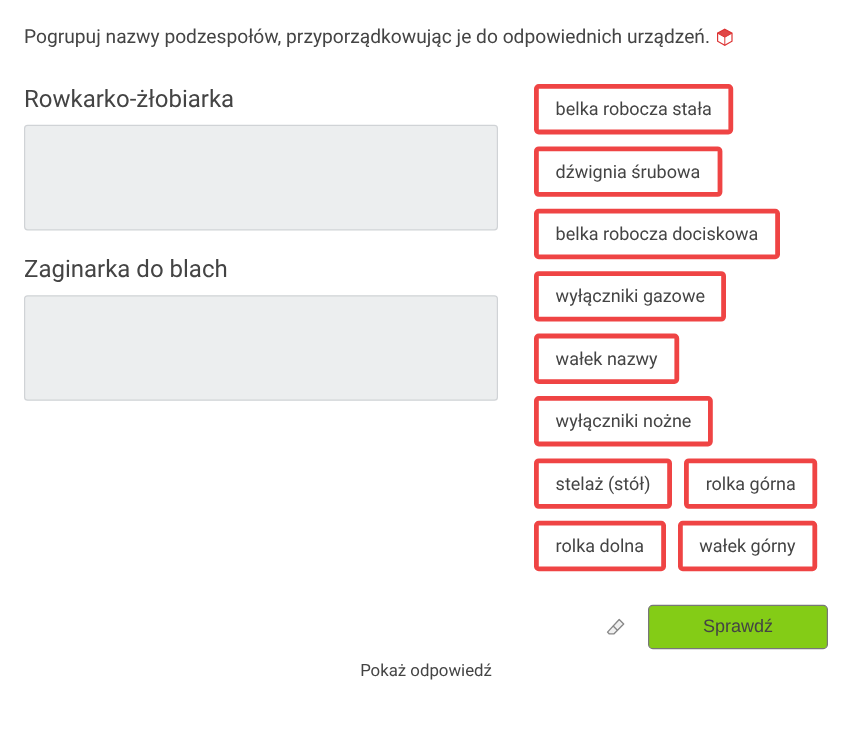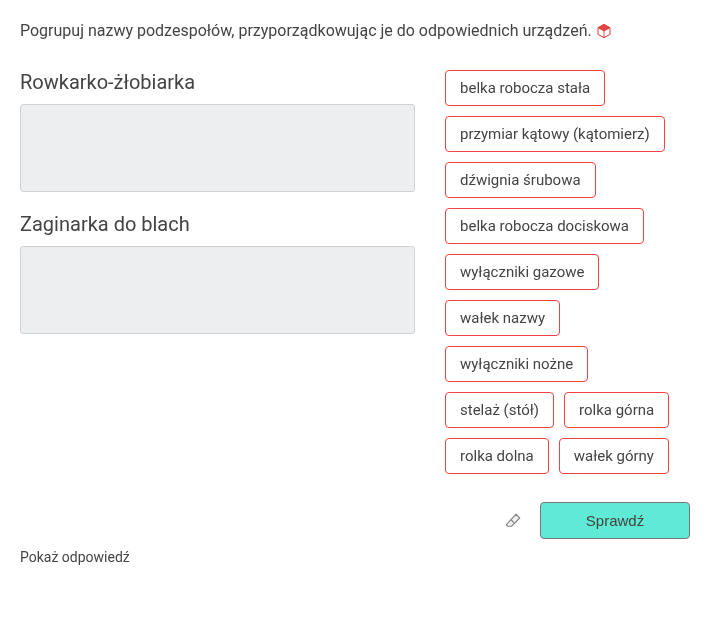--- a/index.html
+++ b/index.html
@@ -45,21 +45,21 @@
       border: 1px solid #d0d3d6;
       border-radius: 3px;
       min-height: 88px;
     }
     .tags {
       display: flex;
       flex-wrap: wrap;
       gap: 10px;
     }
     .tag {
-      border: 1px solid #ef4444;
+      border: 4px solid #ef4444;
       border-radius: 4px;
       padding: 8px 14px;
       font-size: 15px;
       color: #444;
       background: #fff;
       cursor: grab;
       white-space: nowrap;
     }
     .footer {
       margin-top: 28px;
@@ -72,32 +72,32 @@
       width: 18px;
       height: 18px;
       display: inline-flex;
       align-items: center;
       justify-content: center;
       cursor: pointer;
     }
     .eraser-icon svg { width: 18px; height: 18px; }
     .check-btn {
       border: 1px solid #777;
-      background: #5eead4;
+      background: #84cc16;
       color: #444;
       font-size: 15px;
       padding: 9px 0;
       width: 150px;
       border-radius: 4px;
       cursor: pointer;
       text-align: center;
     }
     .show-answer-row {
       display: flex;
-      justify-content: flex-start;
+      justify-content: center;
       margin-top: 10px;
     }
     .show-answer {
       font-size: 14px;
       color: #444;
       cursor: pointer;
     }
   </style>
 </head>
 <body>
@@ -123,21 +123,20 @@
     </div>
     <div class="drop-group">
       <div class="drop-label">Zaginarka do blach</div>
       <div class="drop-zone"></div>
     </div>
   </div>
 
   <div class="right-col">
     <div class="tags">
       <div class="tag">belka robocza stała</div>
-      <div class="tag">przymiar kątowy (kątomierz)</div>
       <div class="tag">dźwignia śrubowa</div>
       <div class="tag">belka robocza dociskowa</div>
       <div class="tag">wyłączniki gazowe</div>
       <div class="tag">wałek nazwy</div>
       <div class="tag">wyłączniki nożne</div>
       <div class="tag">stelaż (stół)</div>
       <div class="tag">rolka górna</div>
       <div class="tag">rolka dolna</div>
       <div class="tag">wałek górny</div>
     </div>

